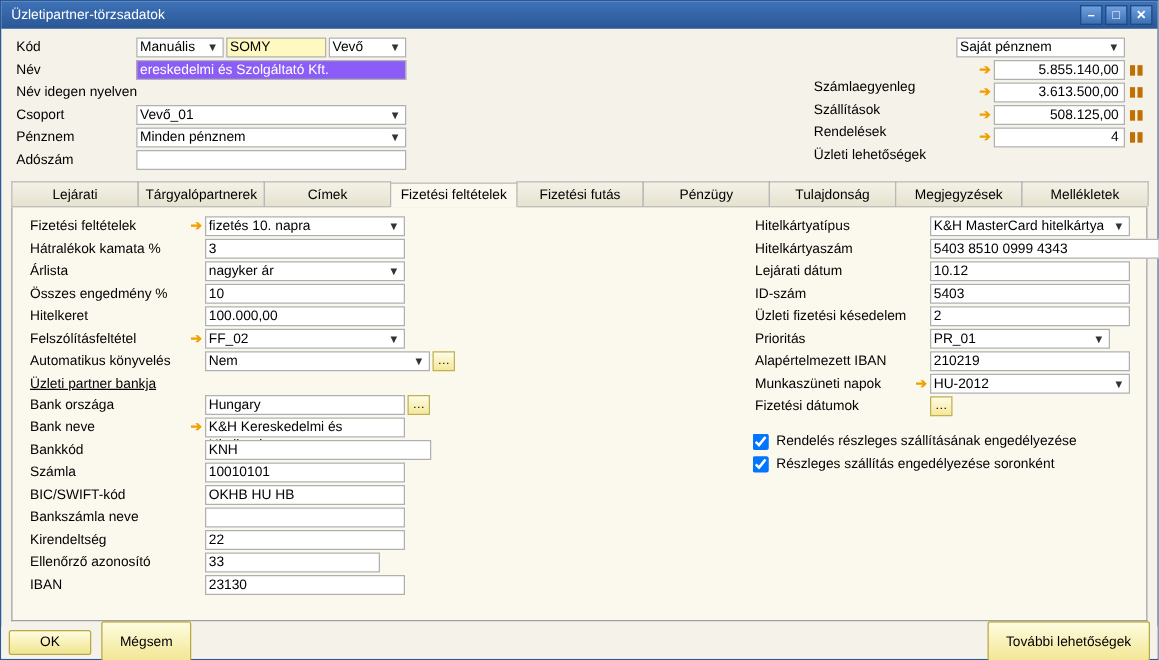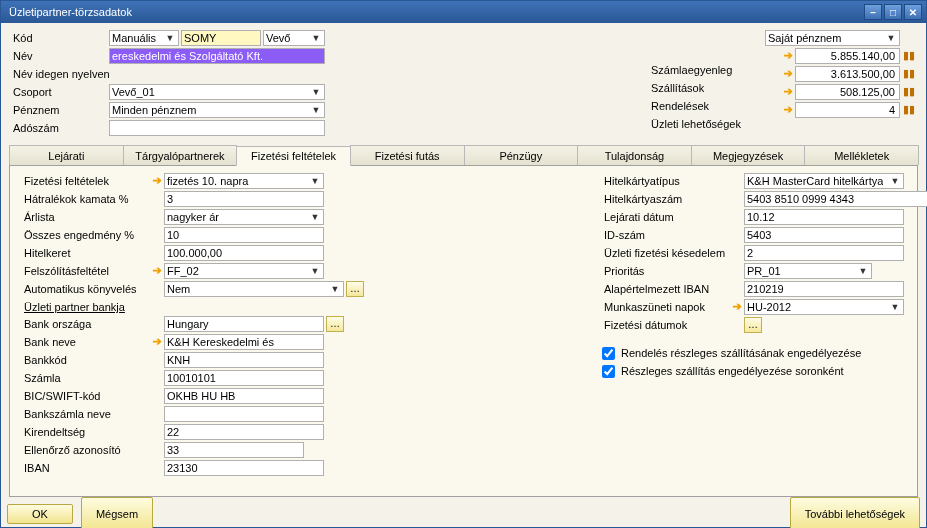--- a/index.html
+++ b/index.html
@@ -133,20 +133,23 @@
       </div>
     </div>
 
     <div class="tabs">
       <div class="tab">
           <span>Lejárati</span>
         </div>
       <div class="tab">
           <span>Tárgyalópartnerek</span>
         </div>
+      <div class="tab">
+          <span>Címek</span>
+        </div>
       <div class="tab active">
           <span>Fizetési feltételek</span>
         </div>
       <div class="tab">
           <span>Fizetési futás</span>
         </div>
       <div class="tab">
           <span>Pénzügy</span>
         </div>
       <div class="tab">
@@ -219,21 +222,21 @@
             <div class="mini-btn">…</div>
           </div>
         <div class="frow">
             <div class="flabel">Bank neve</div>
             <div class="link-arrow">➔</div>
             <div class="inp" style="width:160px">K&amp;H Kereskedelmi és Hitelbank</div>
           </div>
         <div class="frow">
             <div class="flabel">Bankkód</div>
             <div style="width:14px"></div>
-            <div class="inp" style="width:160px">KNH</div>
+            <div class="inp" style="width:181px">KNH</div>
           </div>
         <div class="frow">
             <div class="flabel">Számla</div>
             <div style="width:14px"></div>
             <div class="inp" style="width:160px">10010101</div>
           </div>
         <div class="frow">
             <div class="flabel">BIC/SWIFT-kód</div>
             <div style="width:14px"></div>
             <div class="inp" style="width:160px">OKHB HU HB</div>
@@ -285,21 +288,21 @@
             <div class="inp" style="width:160px">5403</div>
           </div>
         <div class="frow">
             <div class="flabel">Üzleti fizetési késedelem</div>
             <div style="width:14px"></div>
             <div class="inp" style="width:160px">2</div>
           </div>
         <div class="frow">
             <div class="flabel">Prioritás</div>
             <div style="width:14px"></div>
-            <div class="sel" style="width:128px">
+            <div class="sel" style="width:144px">
               <span>PR_01</span>
               <span class="arrow">▼</span>
             </div>
           </div>
         <div class="frow">
             <div class="flabel">Alapértelmezett IBAN</div>
             <div style="width:14px"></div>
             <div class="inp" style="width:160px">210219</div>
           </div>
         <div class="frow">

